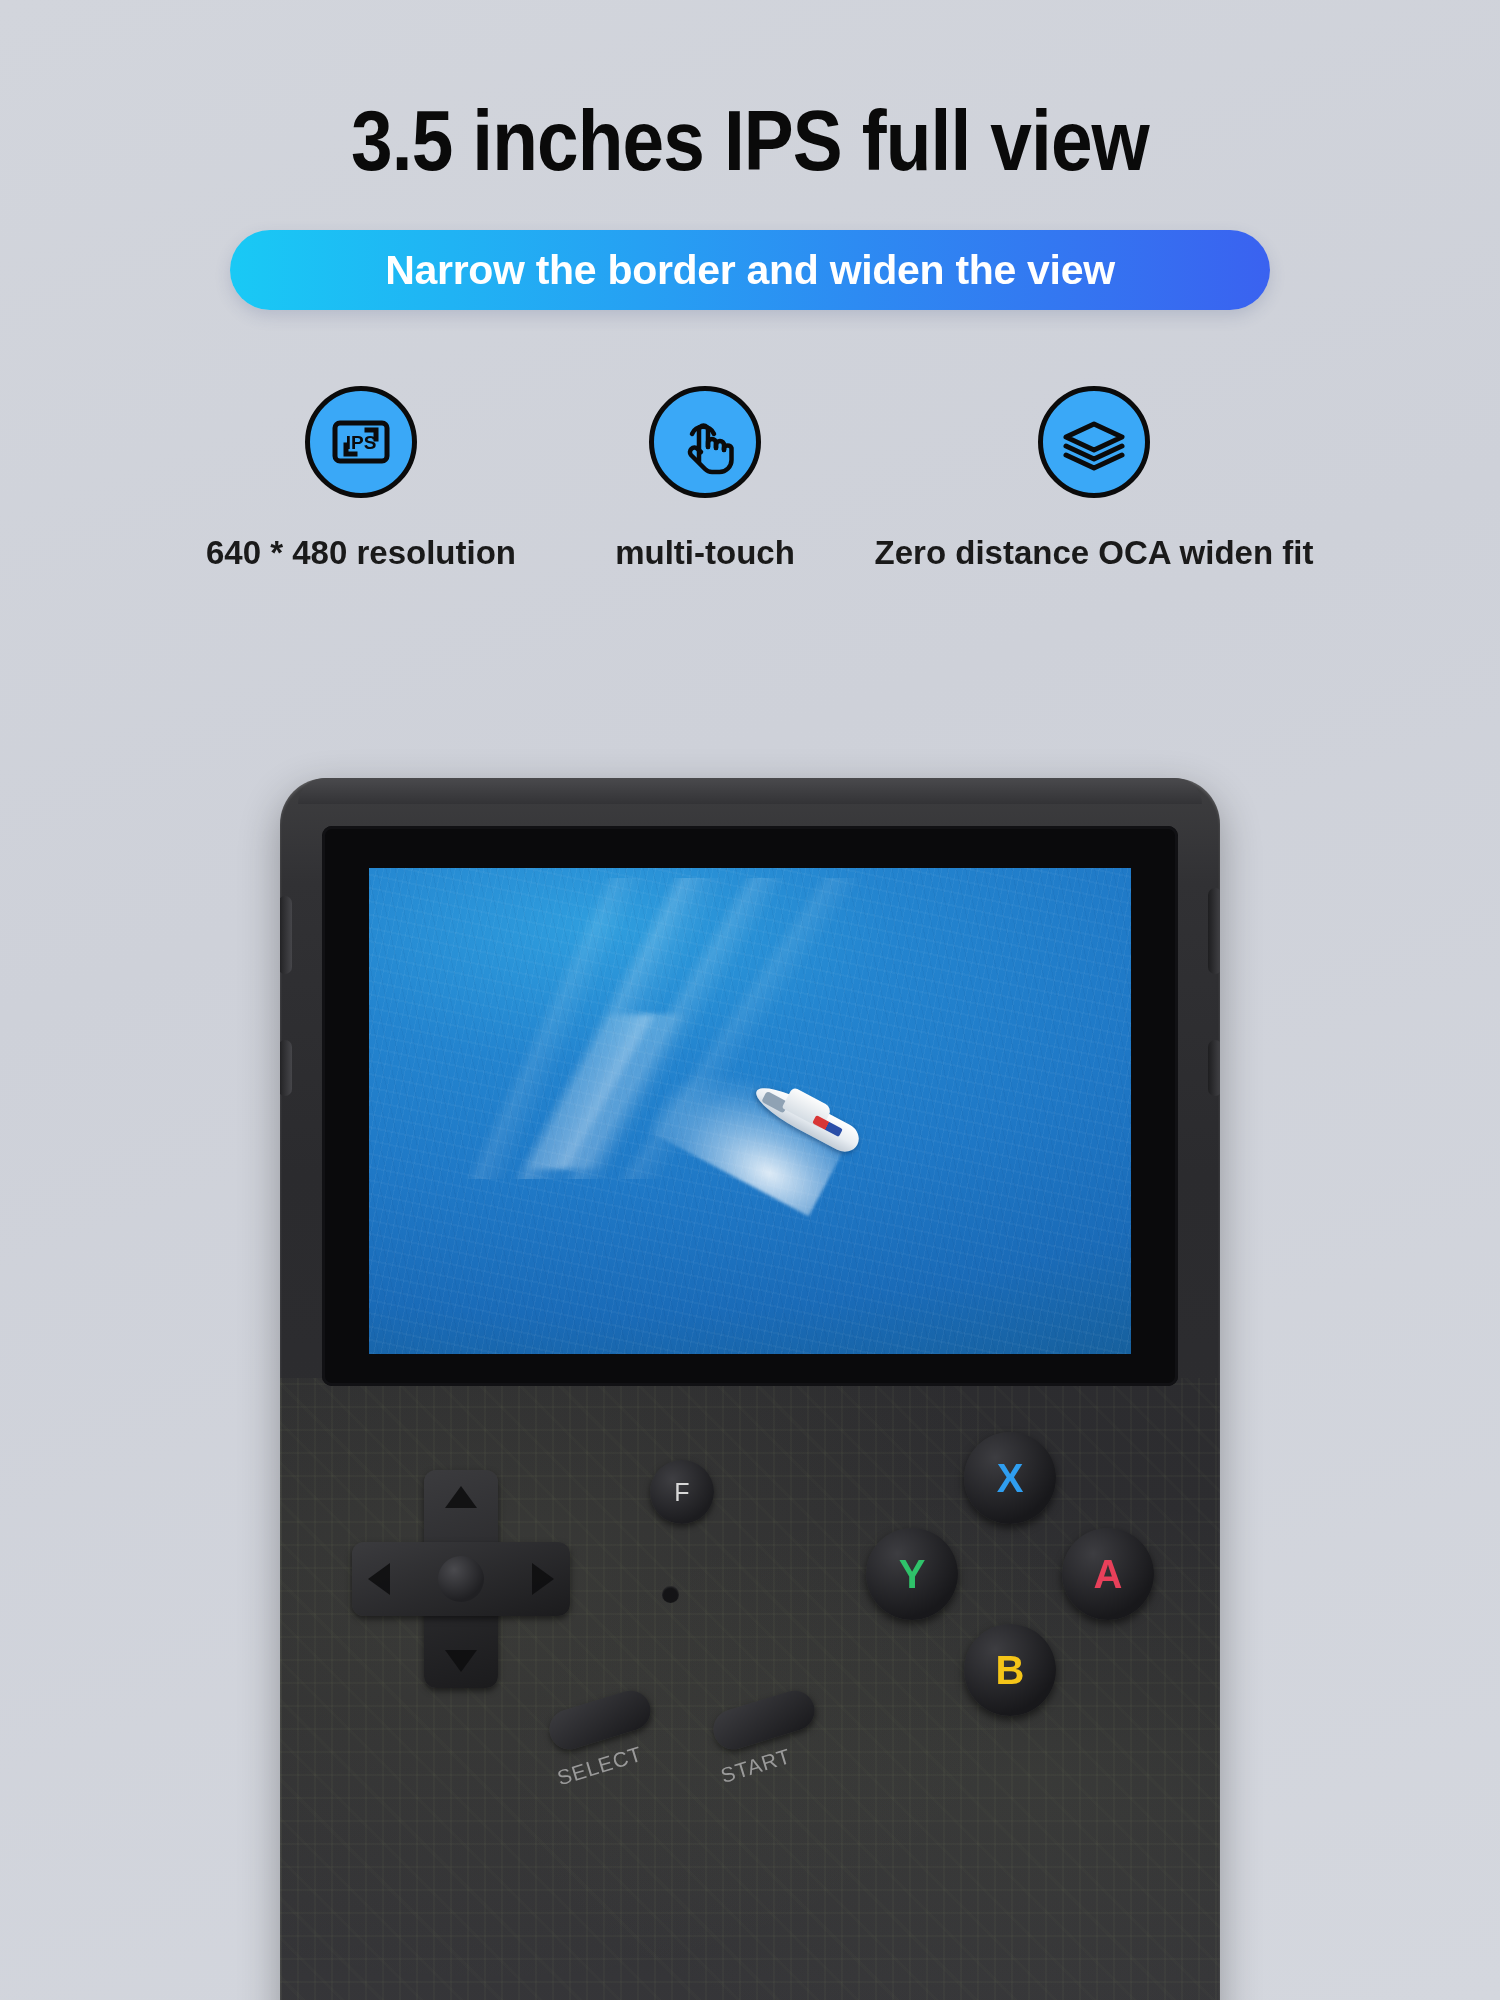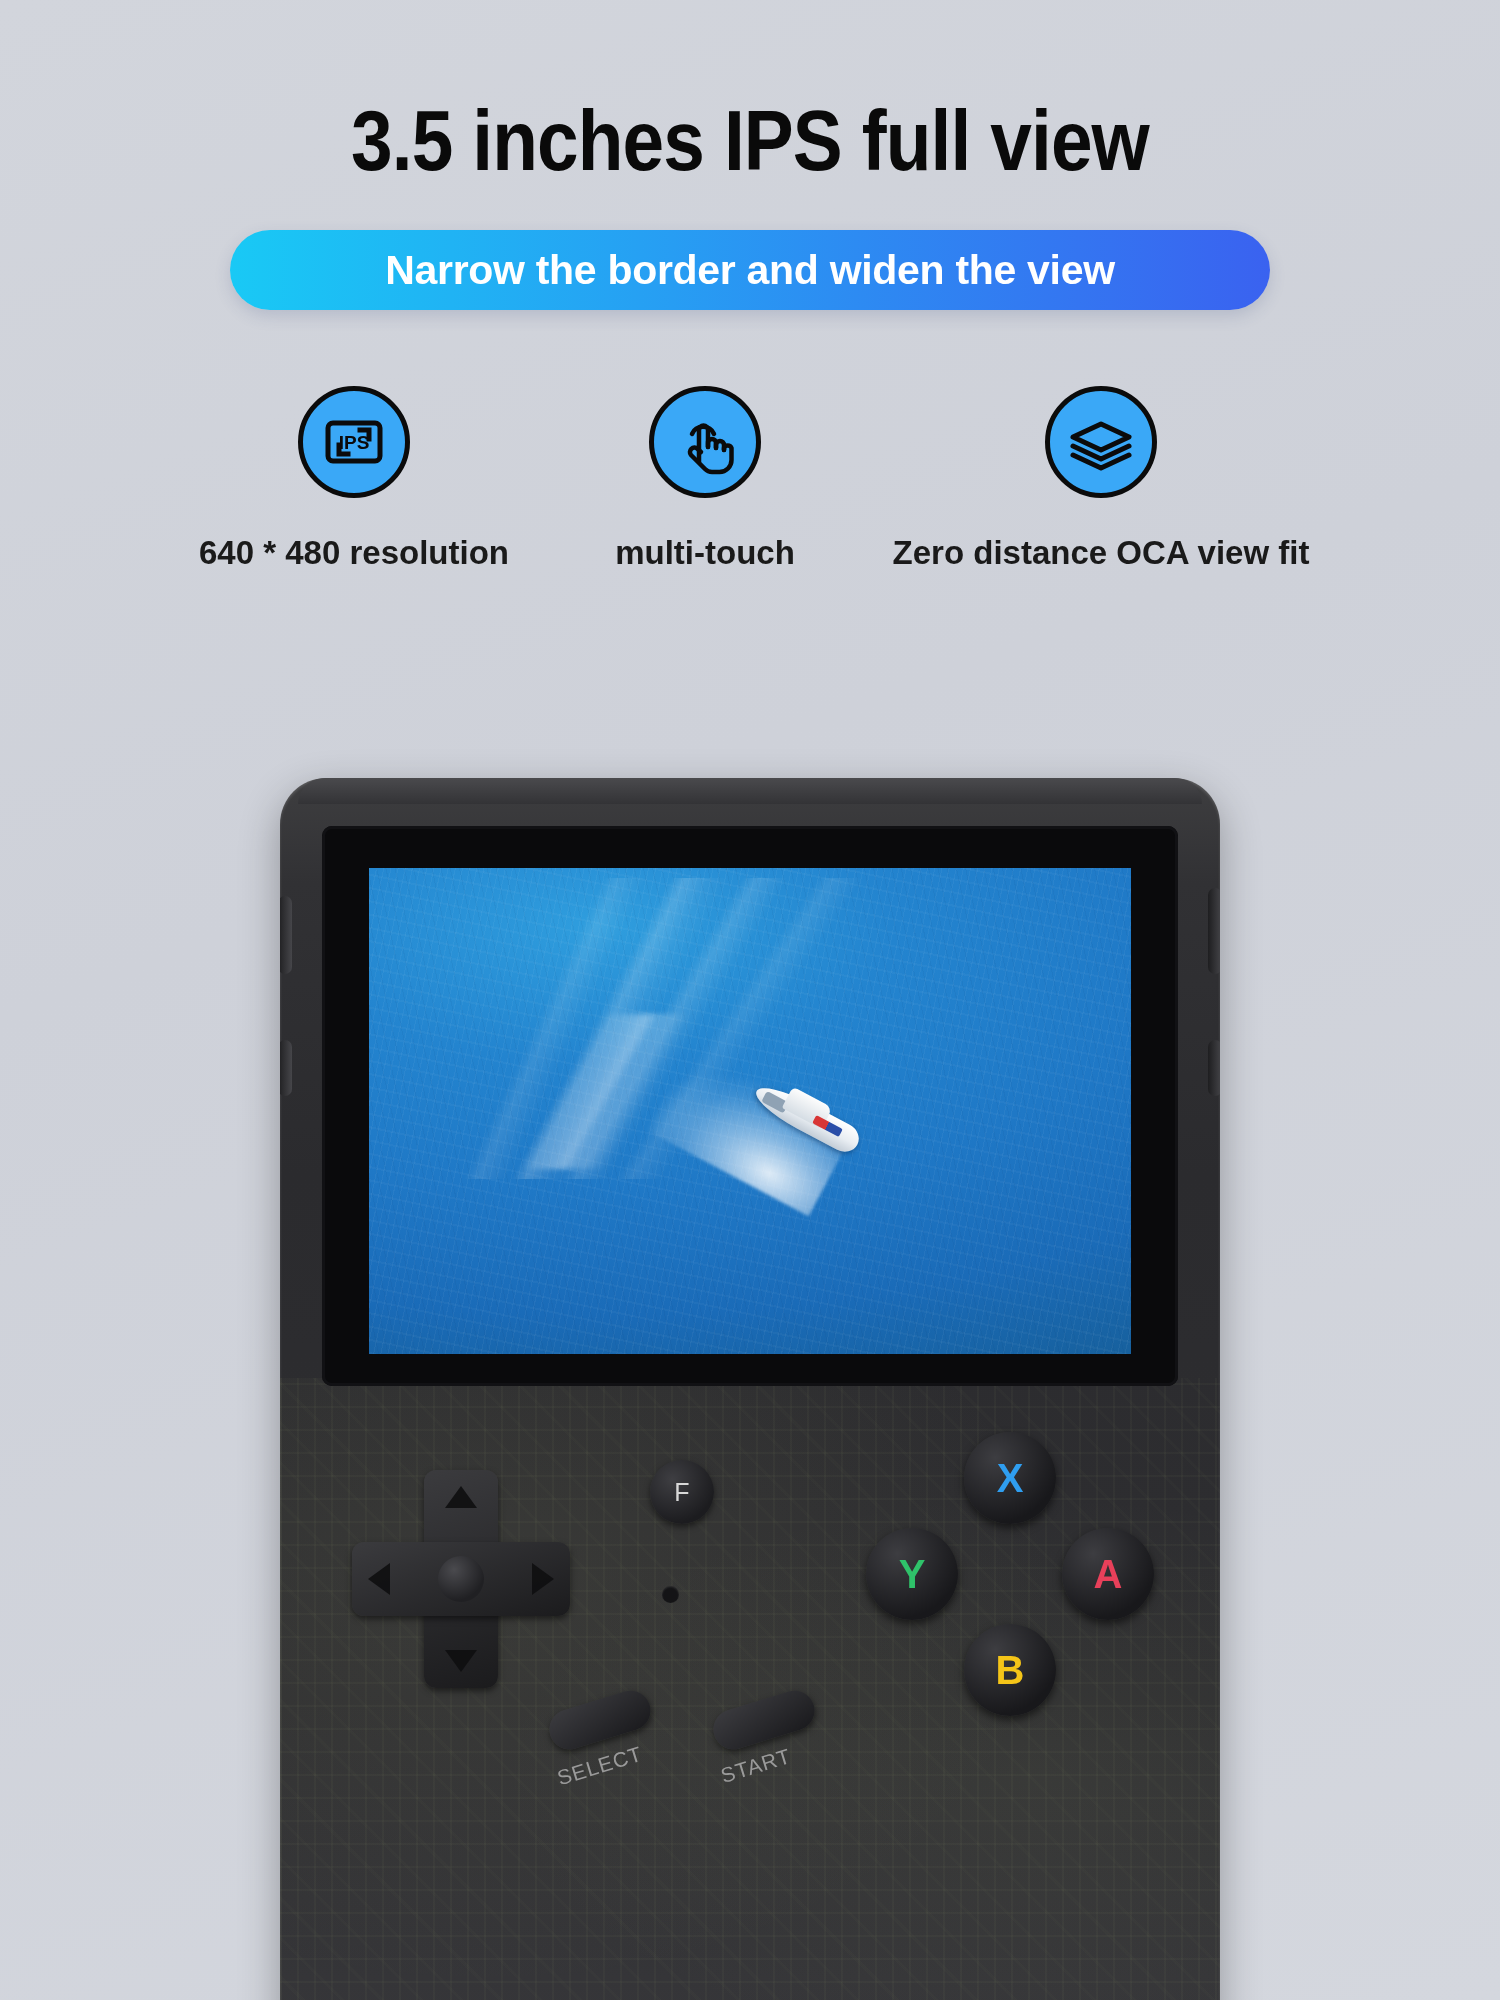--- a/index.html
+++ b/index.html
@@ -33,21 +33,21 @@
     box-shadow: 0 6px 16px rgba(60,80,130,0.18);
     font-family: "Liberation Sans Narrow", "Liberation Sans", sans-serif;
   }
 
   
   .features {
     margin-top: 76px;
     display: flex;
     justify-content: center;
     align-items: flex-start;
-    gap: 16px;
+    gap: 9px;
     padding: 0 150px;
   }
   .feature { display: flex; flex-direction: column; align-items: center; }
   .feature.f1 { width: 340px; }
   .feature.f2 { width: 330px; }
   .feature.f3 { width: 430px; }
 
   .icon-circle {
     width: 112px; height: 112px; border-radius: 50%;
     border: 5px solid #0b0b0b;
@@ -278,21 +278,21 @@
   </div>
 
   <div class="feature f3">
     <div class="icon-circle" id="ic3" style="background: rgb(58, 168, 247);">
       <svg width="72" height="72" viewBox="0 0 72 72">
         <path d="M36 44 L8 31 L36 18 L64 31 Z" fill="none" stroke="#0b0b0b" stroke-width="5" stroke-linejoin="round"></path>
         <path d="M8 40 L36 53 L64 40" fill="none" stroke="#0b0b0b" stroke-width="5" stroke-linejoin="round" stroke-linecap="round"></path>
         <path d="M8 49 L36 62 L64 49" fill="none" stroke="#0b0b0b" stroke-width="5" stroke-linejoin="round" stroke-linecap="round"></path>
       </svg>
     </div>
-    <div class="feature-label">Zero distance OCA view fit</div>
+    <div class="feature-label">Zero distance OCA widen fit</div>
   </div>
 
 </div>
 
 <div class="device-area">
   <div class="device">
     <div class="pcb"></div>
     <div class="top-shoulder"></div>
     <div class="side-btn l1"></div>
     <div class="side-btn l2"></div>

